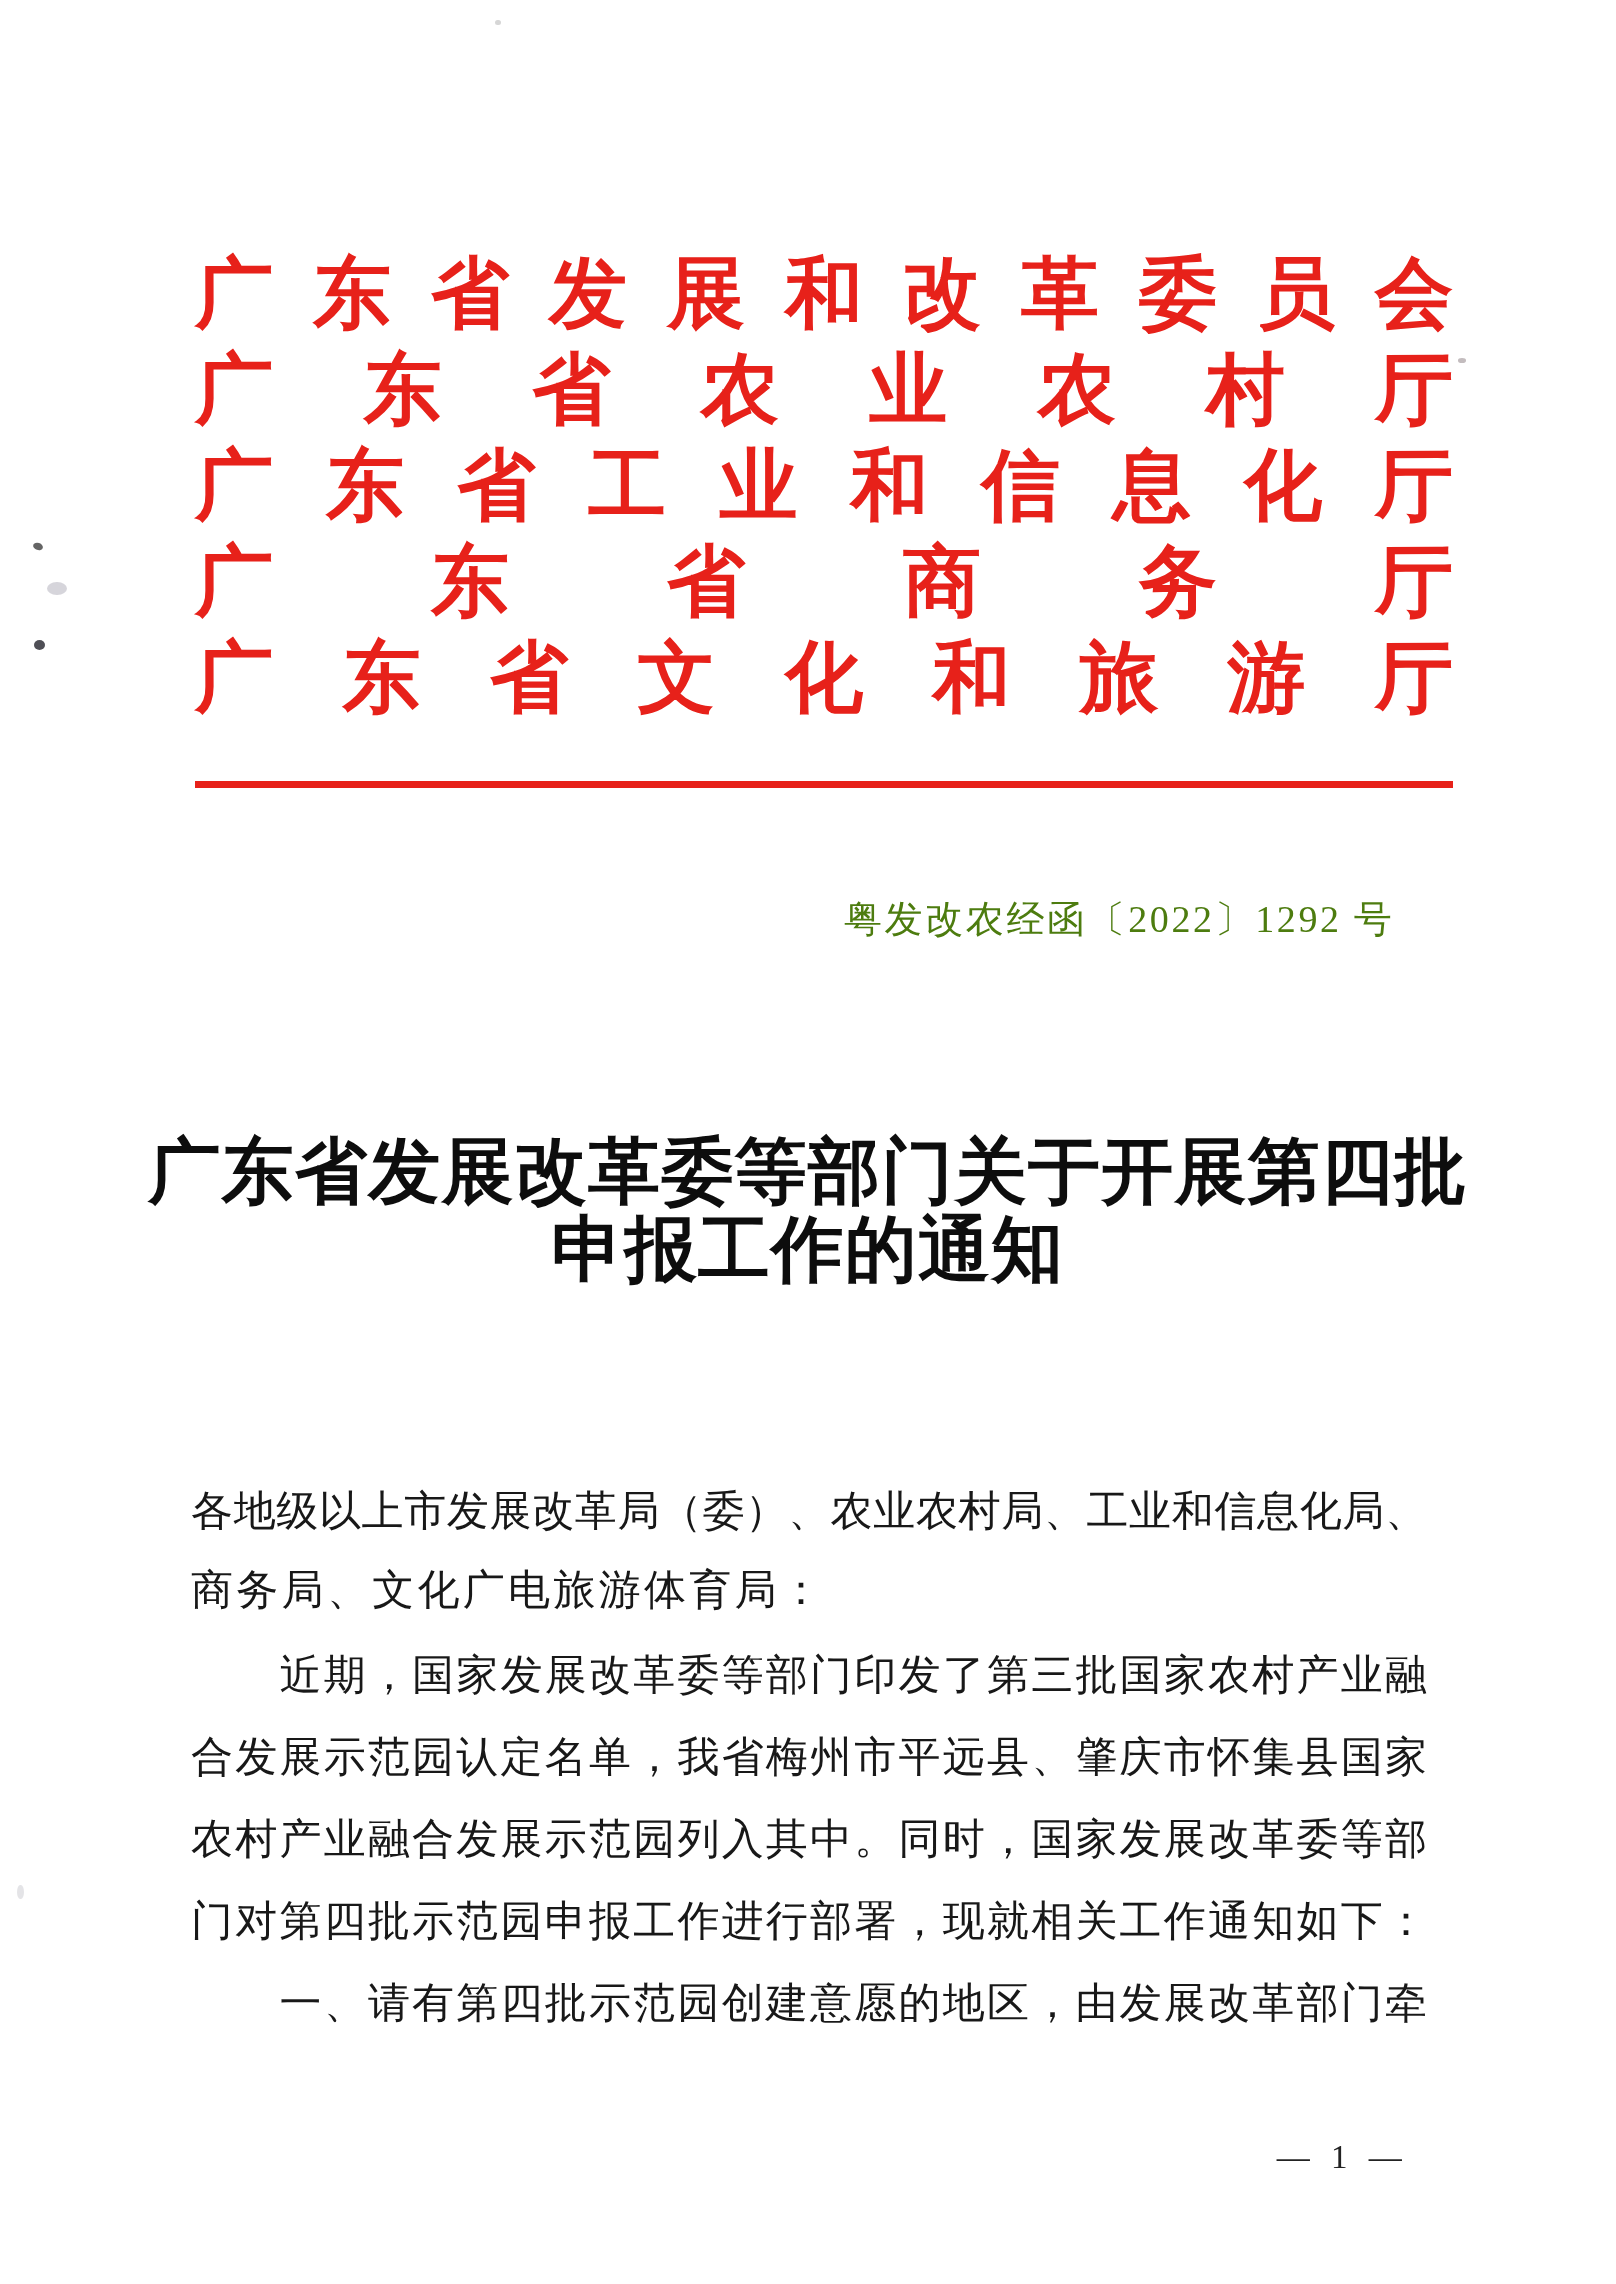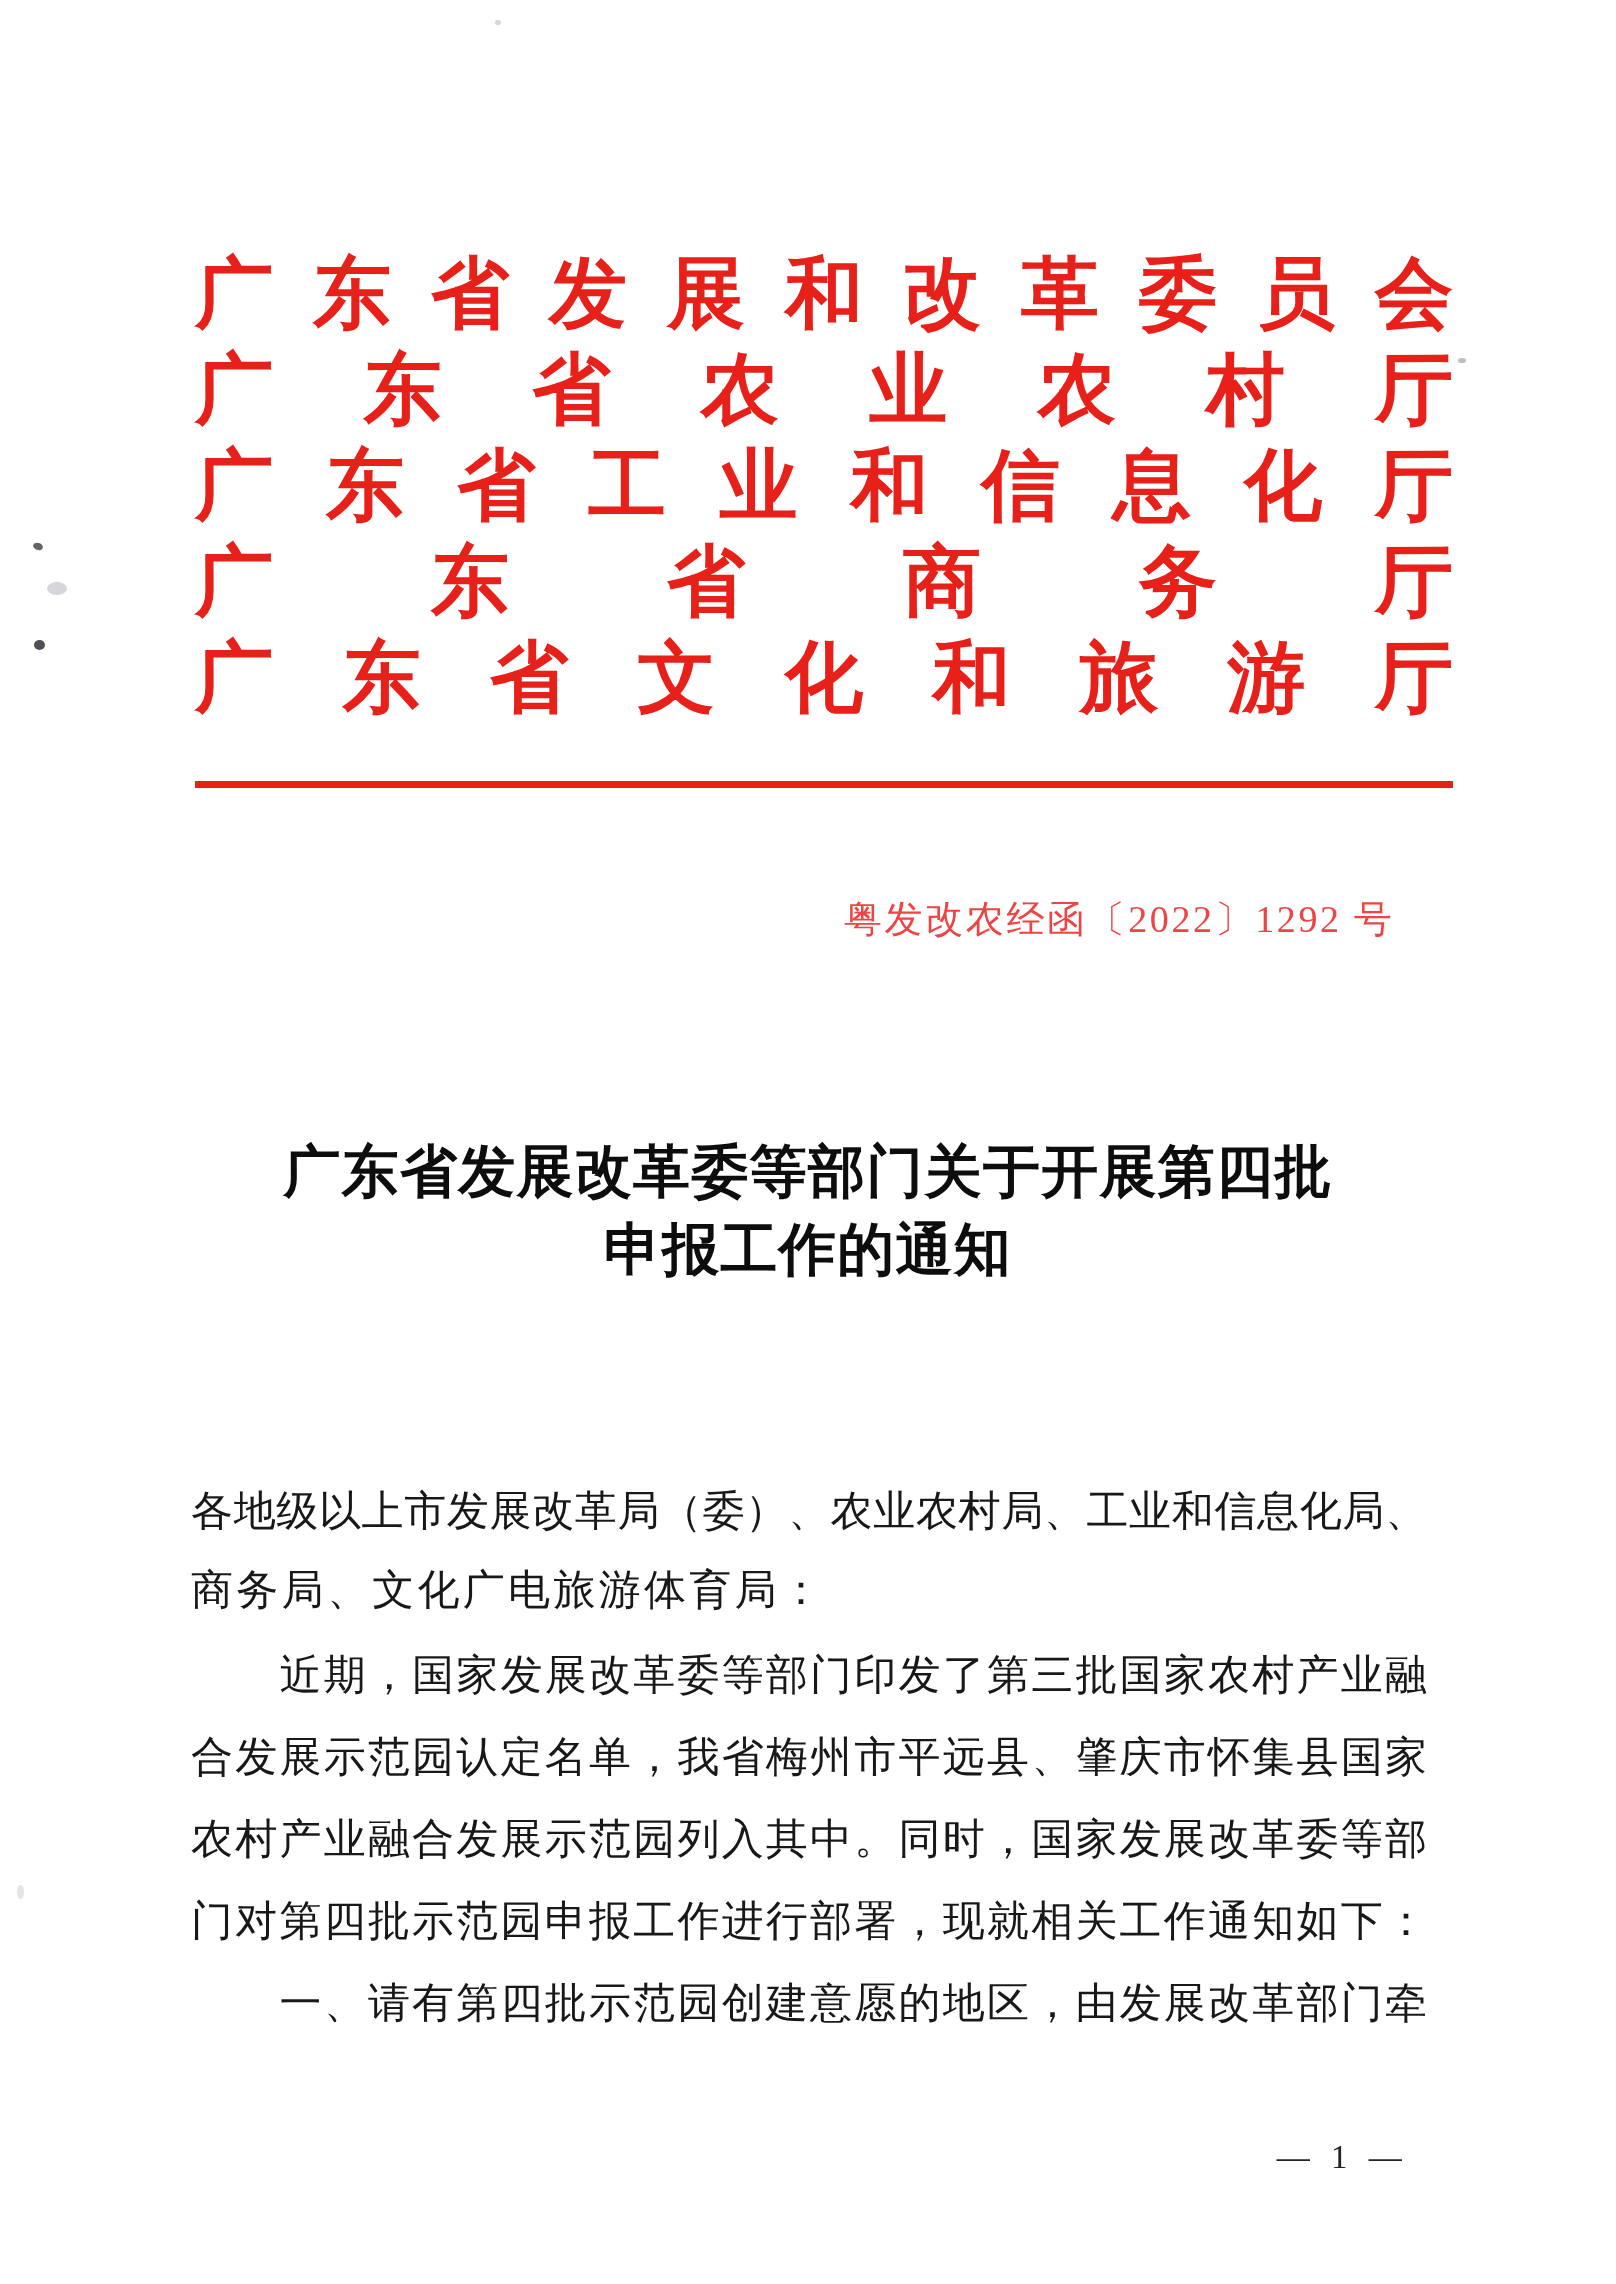--- a/index.html
+++ b/index.html
@@ -38,31 +38,31 @@
     width: 1258px;
     height: 6.5px;
     background: var(--accent);
   }
   .doc-number {
     position: absolute;
     left: 844px;
     top: 894px;
     font-size: 38px;
     letter-spacing: 2.6px;
-    color: #ef4444;
+    color: #4d7c0f;
     white-space: nowrap;
   }
   .title {
     position: absolute;
     left: 0;
     top: 1133px;
     width: 1616px;
     margin: 0;
     text-align: center;
-    font-size: 57px;
+    font-size: 72px;
     font-weight: 700;
     line-height: 78px;
     letter-spacing: 1.3px;
     color: #0d0d0d;
   }
   .body-text {
     position: absolute;
     left: 191px;
     top: 1470px;
     width: 1236px;

